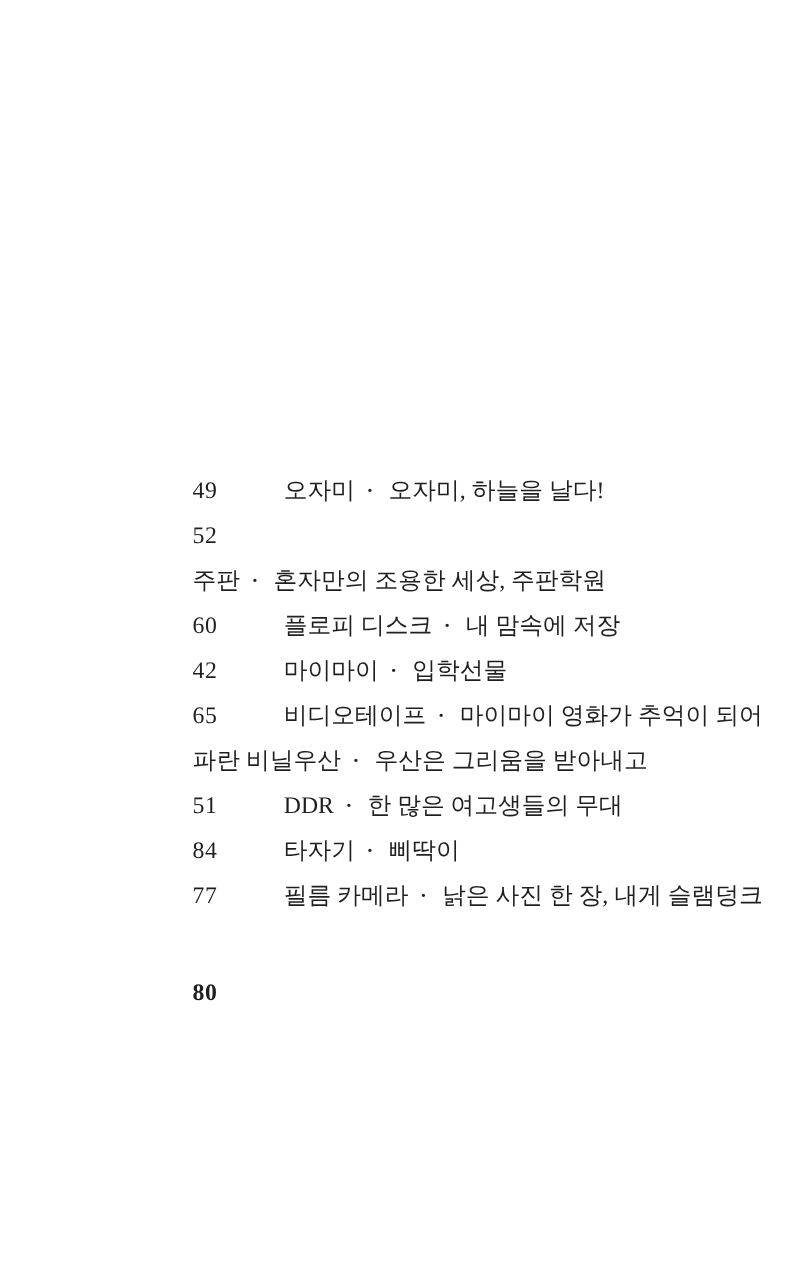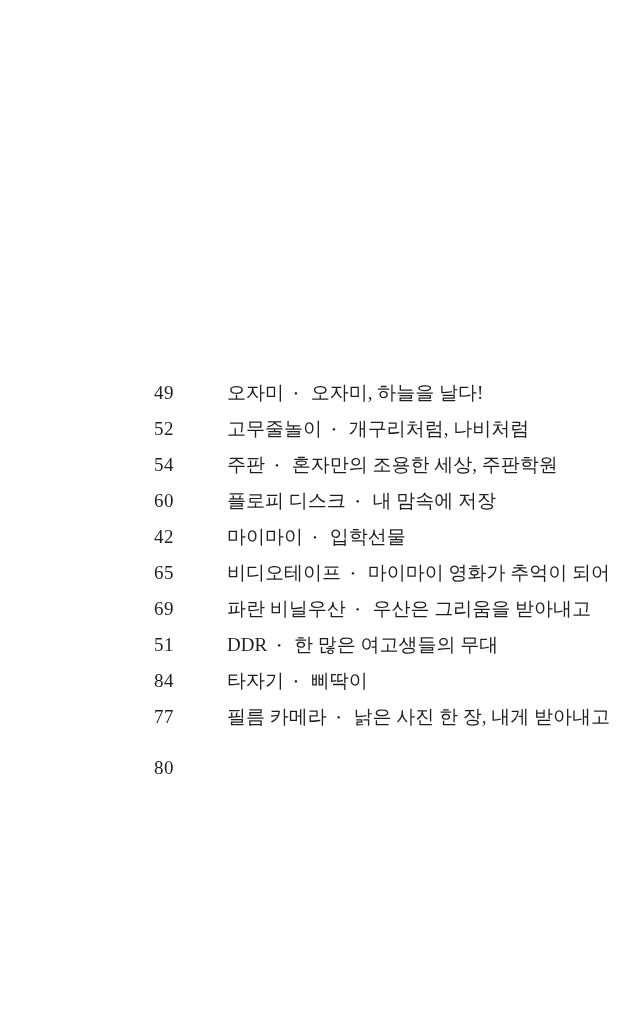--- a/index.html
+++ b/index.html
@@ -43,45 +43,42 @@
   .title-group {
     flex: 1 1 auto;
   }
   .sep {
     display: inline-block;
     font-size: 11px;
     vertical-align: 2px;
     margin: 0 13px 0 10px;
   }
   .author-row {
-    margin-top: 15px;
+    margin-top: 42px;
+    font-weight: bold;
   }
 </style>
 </head>
 <body>
 
 <div class="page">
   <main class="toc">
     <ol class="toc-list" id="toc-list">
   <li class="toc-row">
     <span class="num">49</span>
     <span class="title-group">
       <span class="item">오자미</span><span class="sep">•</span><span class="subtitle">오자미, 하늘을 날다!</span>
     </span>
   </li>
 
   <li class="toc-row">
     <span class="num">52</span>
-    <span class="title-group">
-      <span class="item">고무줄놀이</span><span class="sep">•</span><span class="subtitle">개구리처럼, 나비처럼</span>
-    </span>
   </li>
 
   <li class="toc-row">
-    <span class="num">54</span>
     <span class="title-group">
       <span class="item">주판</span><span class="sep">•</span><span class="subtitle">혼자만의 조용한 세상, 주판학원</span>
     </span>
   </li>
 
   <li class="toc-row">
   </li>
 
   <li class="toc-row">
     <span class="num">60</span>
@@ -98,21 +95,20 @@
   </li>
 
   <li class="toc-row">
     <span class="num">65</span>
     <span class="title-group">
       <span class="item">비디오테이프</span><span class="sep">•</span><span class="subtitle">마이마이 영화가 추억이 되어</span>
     </span>
   </li>
 
   <li class="toc-row">
-    <span class="num">69</span>
     <span class="title-group">
       <span class="item">파란 비닐우산</span><span class="sep">•</span><span class="subtitle">우산은 그리움을 받아내고</span>
     </span>
   </li>
 
   <li class="toc-row">
     <span class="num">51</span>
     <span class="title-group">
       <span class="item">DDR</span><span class="sep">•</span><span class="subtitle">한 많은 여고생들의 무대</span>
     </span>
@@ -121,21 +117,21 @@
   <li class="toc-row">
     <span class="num">84</span>
     <span class="title-group">
       <span class="item">타자기</span><span class="sep">•</span><span class="subtitle">삐딱이</span>
     </span>
   </li>
 
   <li class="toc-row">
     <span class="num">77</span>
     <span class="title-group">
-      <span class="item">필름 카메라</span><span class="sep">•</span><span class="subtitle">낡은 사진 한 장, 내게 받아내고</span>
+      <span class="item">필름 카메라</span><span class="sep">•</span><span class="subtitle">낡은 사진 한 장, 내게 슬램덩크</span>
     </span>
   </li>
 </ol>
 
     <div class="toc-row author-row">
       <span class="num">80</span>
     </div>
   </main>
 </div>
 

